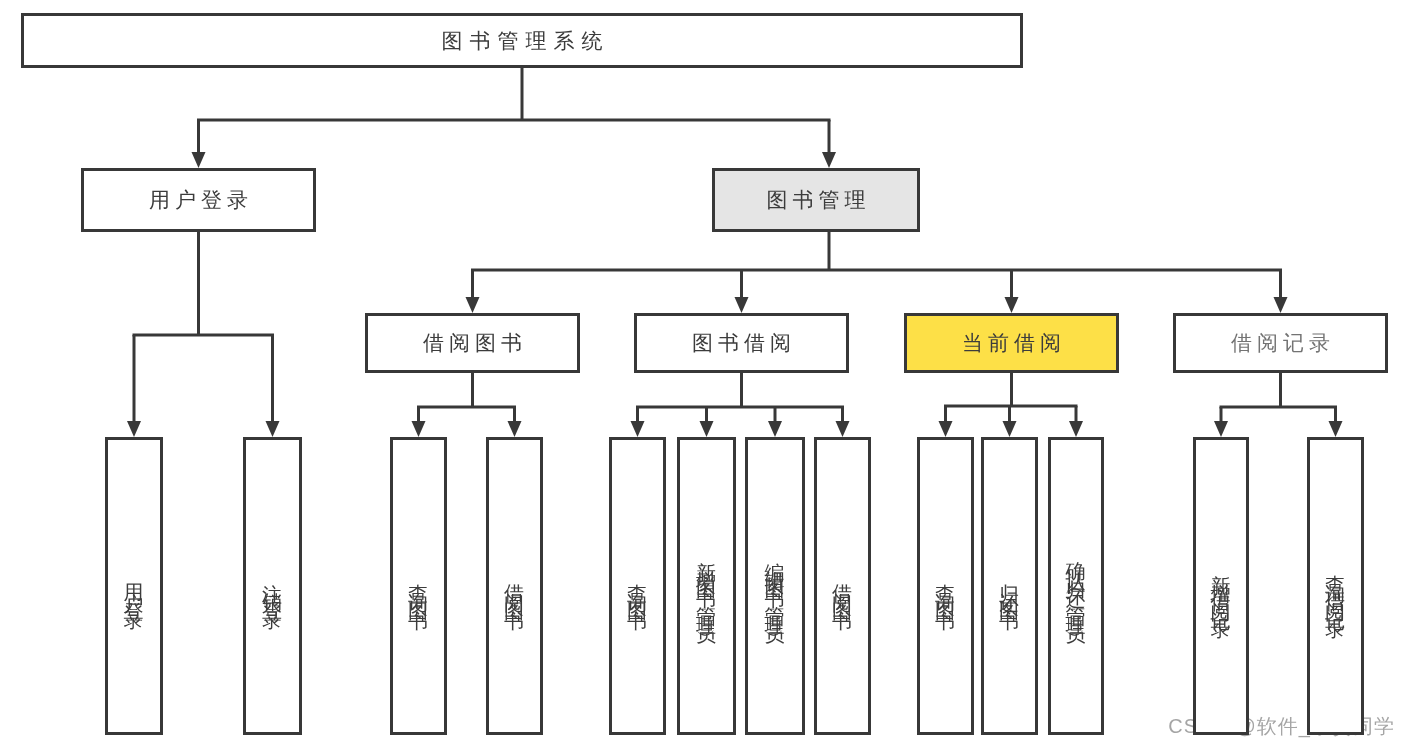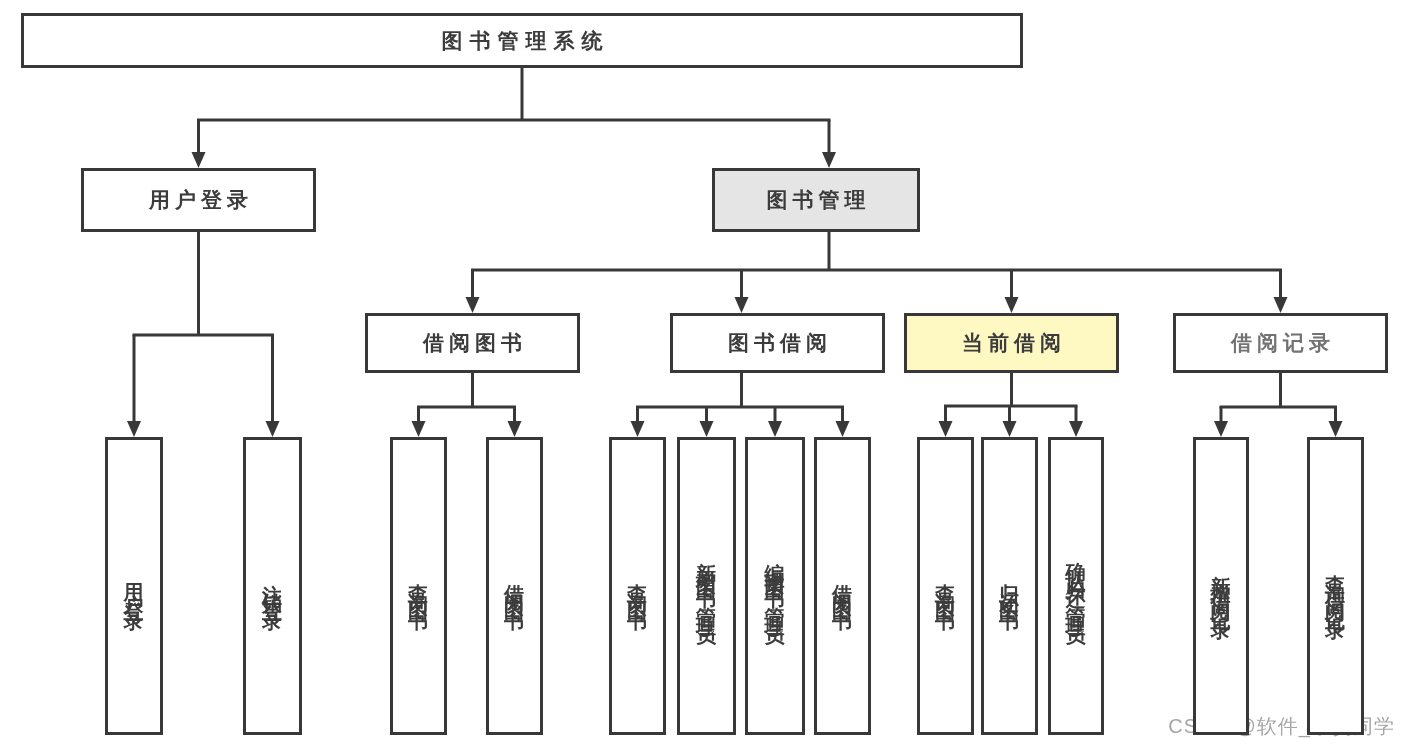--- a/index.html
+++ b/index.html
@@ -18,21 +18,20 @@
   }
   .node {
     position: absolute;
     box-sizing: border-box;
     background: #ffffff;
     border: 3px solid #383838;
     display: flex;
     align-items: center;
     justify-content: center;
     color: #3c3c3c;
-    font-weight: bold;
   }
   .node .lbl {
     font-size: 21px;
     letter-spacing: 5px;
     text-indent: 5px;
     white-space: nowrap;
     line-height: 1.2;
   }
   .node.root .lbl { letter-spacing: 7px; text-indent: 7px; }
   .node.vertical .lbl {
@@ -119,24 +118,24 @@
     </div>
     <div class="node" style="left: 81px; top: 168px; width: 235px; height: 64px; border-color: rgb(56, 56, 56); background: rgb(255, 255, 255); color: rgb(60, 60, 60);">
       <span class="lbl">用户登录</span>
     </div>
     <div class="node" style="left: 712px; top: 168px; width: 208px; height: 64px; border-color: rgb(56, 56, 56); background: #e5e5e5; color: rgb(60, 60, 60);">
       <span class="lbl">图书管理</span>
     </div>
     <div class="node" style="left: 365px; top: 313px; width: 215px; height: 60px; border-color: rgb(56, 56, 56); background: rgb(255, 255, 255); color: rgb(60, 60, 60);">
       <span class="lbl">借阅图书</span>
     </div>
-    <div class="node" style="left: 634px; top: 313px; width: 215px; height: 60px; border-color: rgb(56, 56, 56); background: rgb(255, 255, 255); color: rgb(60, 60, 60); margin-left: 36px;">
+    <div class="node" style="left: 634px; top: 313px; width: 215px; height: 60px; border-color: rgb(56, 56, 56); background: rgb(255, 255, 255); color: rgb(60, 60, 60);">
       <span class="lbl">图书借阅</span>
     </div>
-    <div class="node" style="left: 904px; top: 313px; width: 215px; height: 60px; border-color: rgb(56, 56, 56); background: #fef9c3; color: rgb(60, 60, 60);">
+    <div class="node" style="left: 904px; top: 313px; width: 215px; height: 60px; border-color: rgb(56, 56, 56); background: #fde047; color: rgb(60, 60, 60);">
       <span class="lbl">当前借阅</span>
     </div>
     <div class="node" style="left: 1173px; top: 313px; width: 215px; height: 60px; border-color: rgb(56, 56, 56); background: rgb(255, 255, 255); color: #737373;">
       <span class="lbl">借阅记录</span>
     </div>
     <div class="node vertical" style="left: 105px; top: 437px; width: 58px; height: 298px; border-color: rgb(56, 56, 56); background: rgb(255, 255, 255); color: rgb(60, 60, 60);">
       <span class="lbl">用户登录</span>
     </div>
     <div class="node vertical" style="left: 243px; top: 437px; width: 59px; height: 298px; border-color: rgb(56, 56, 56); background: rgb(255, 255, 255); color: rgb(60, 60, 60);">
       <span class="lbl">注销登录</span>

